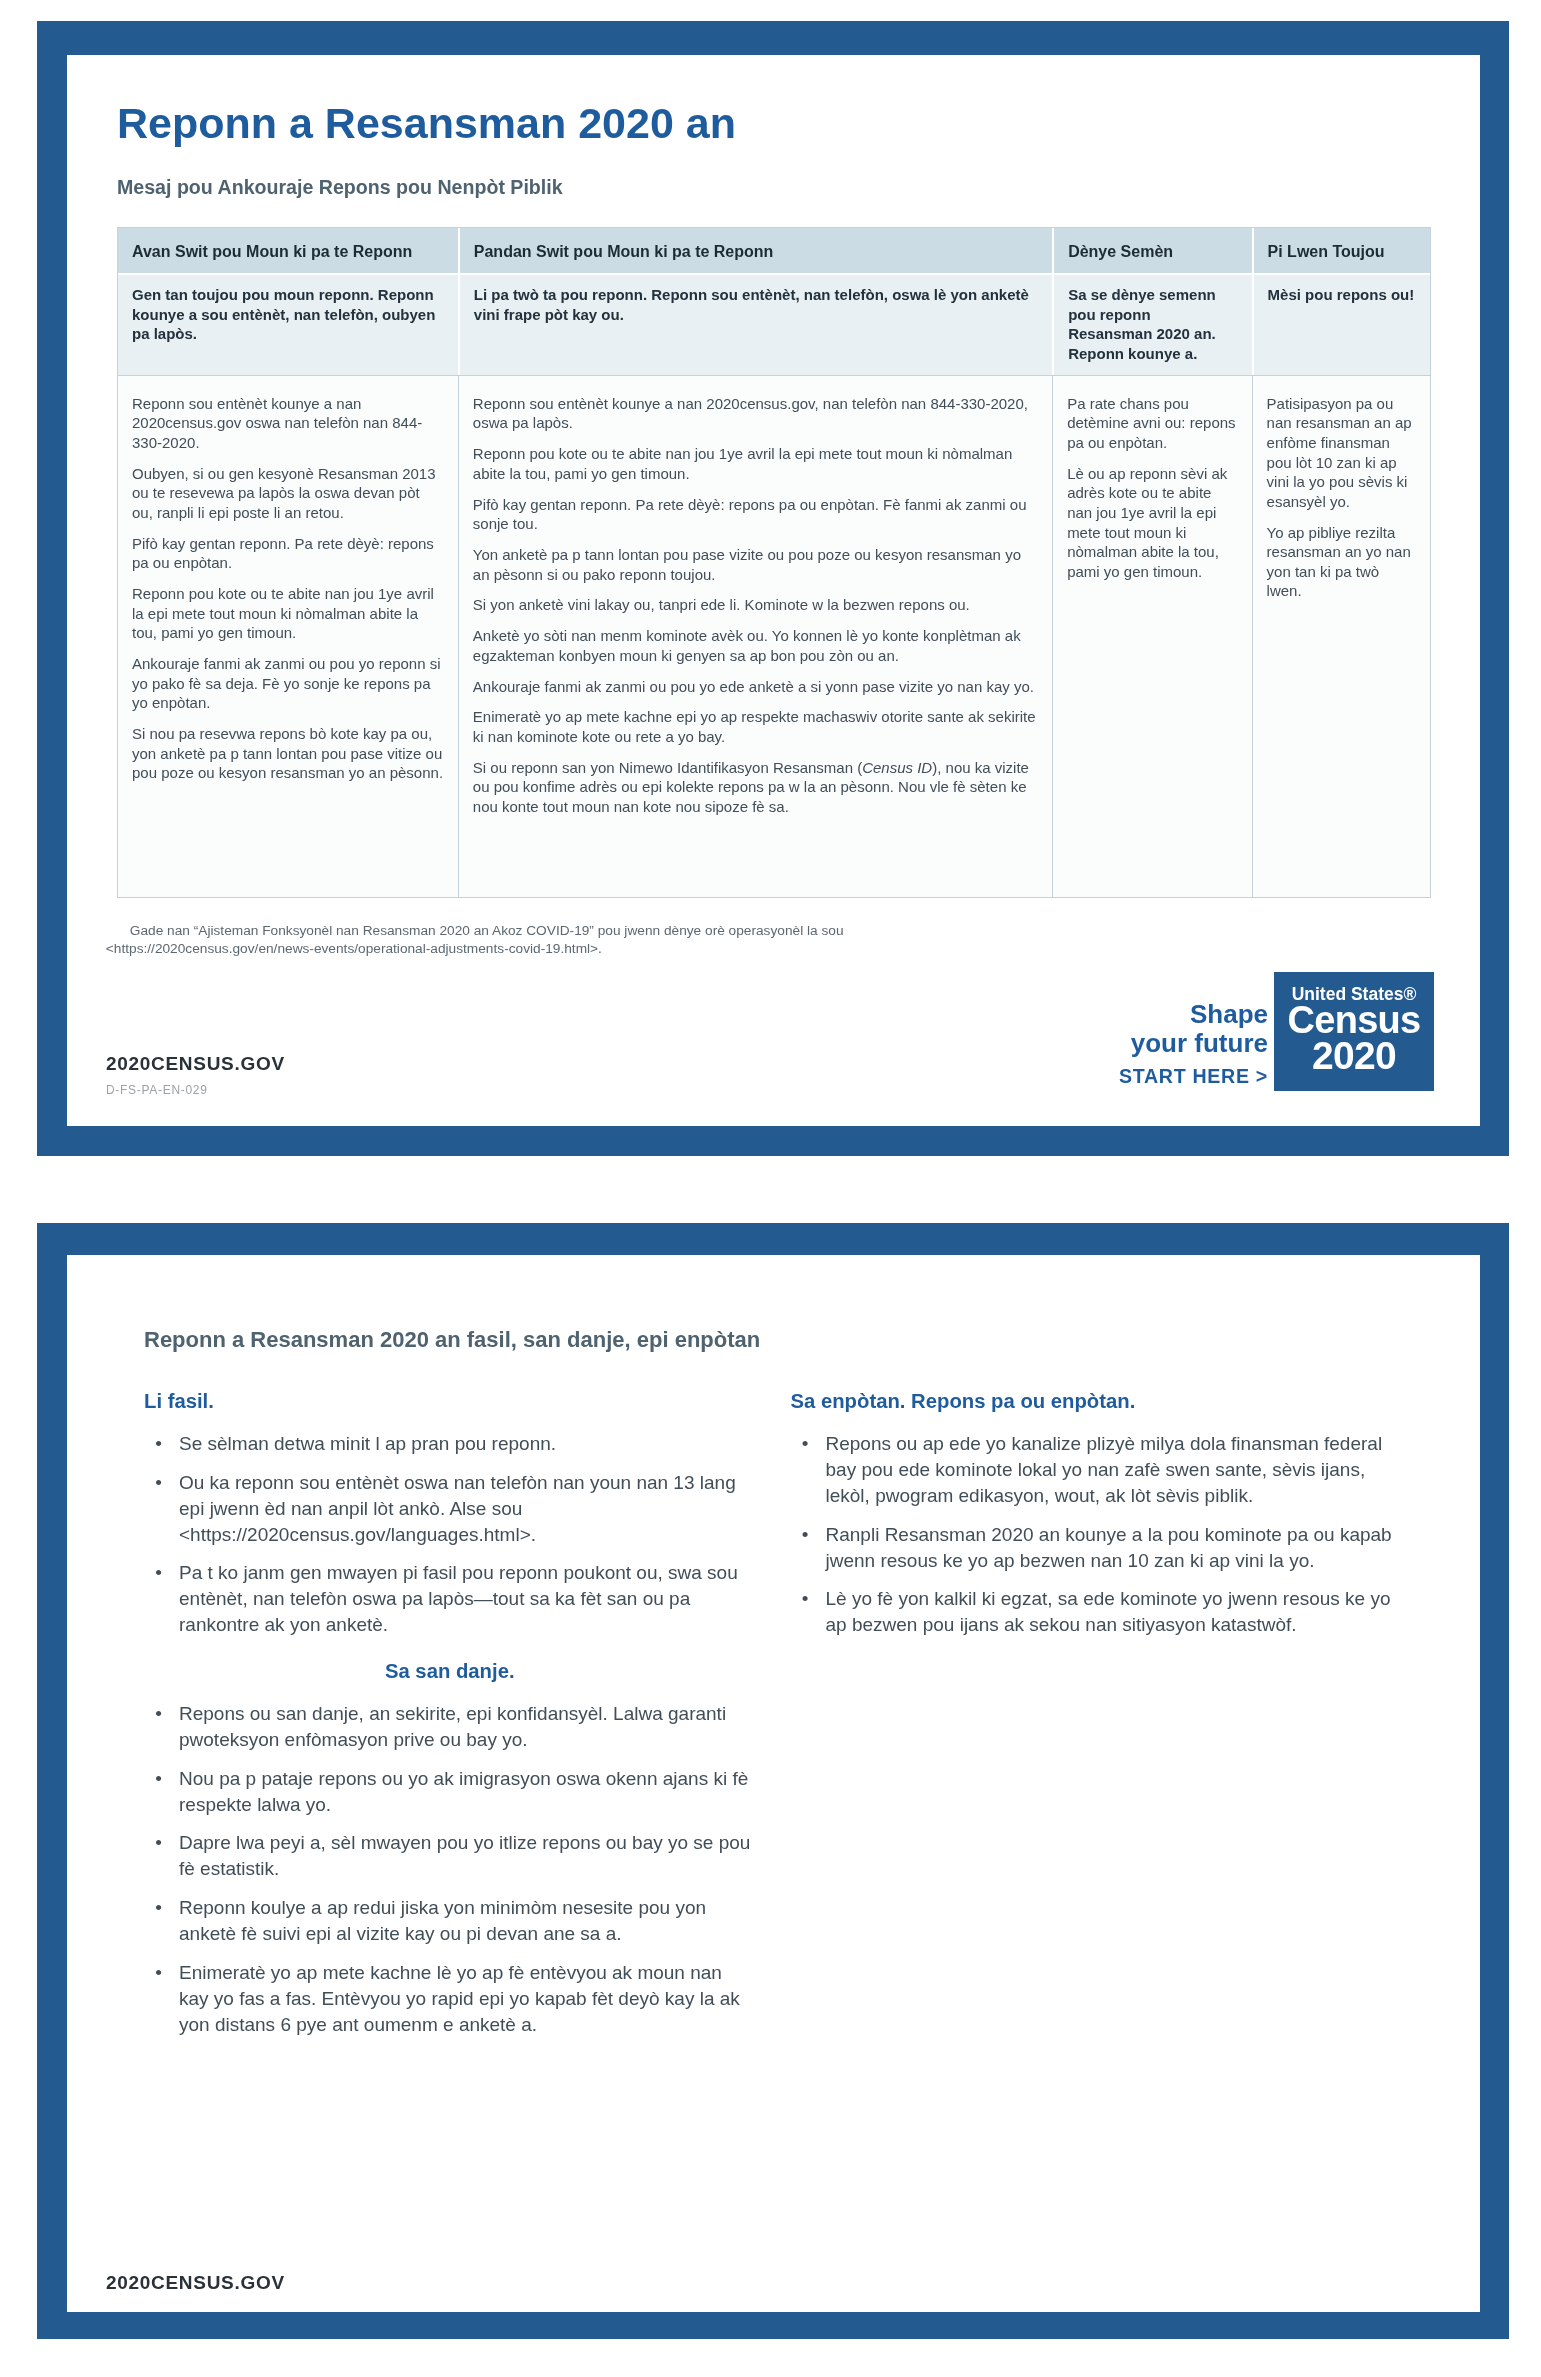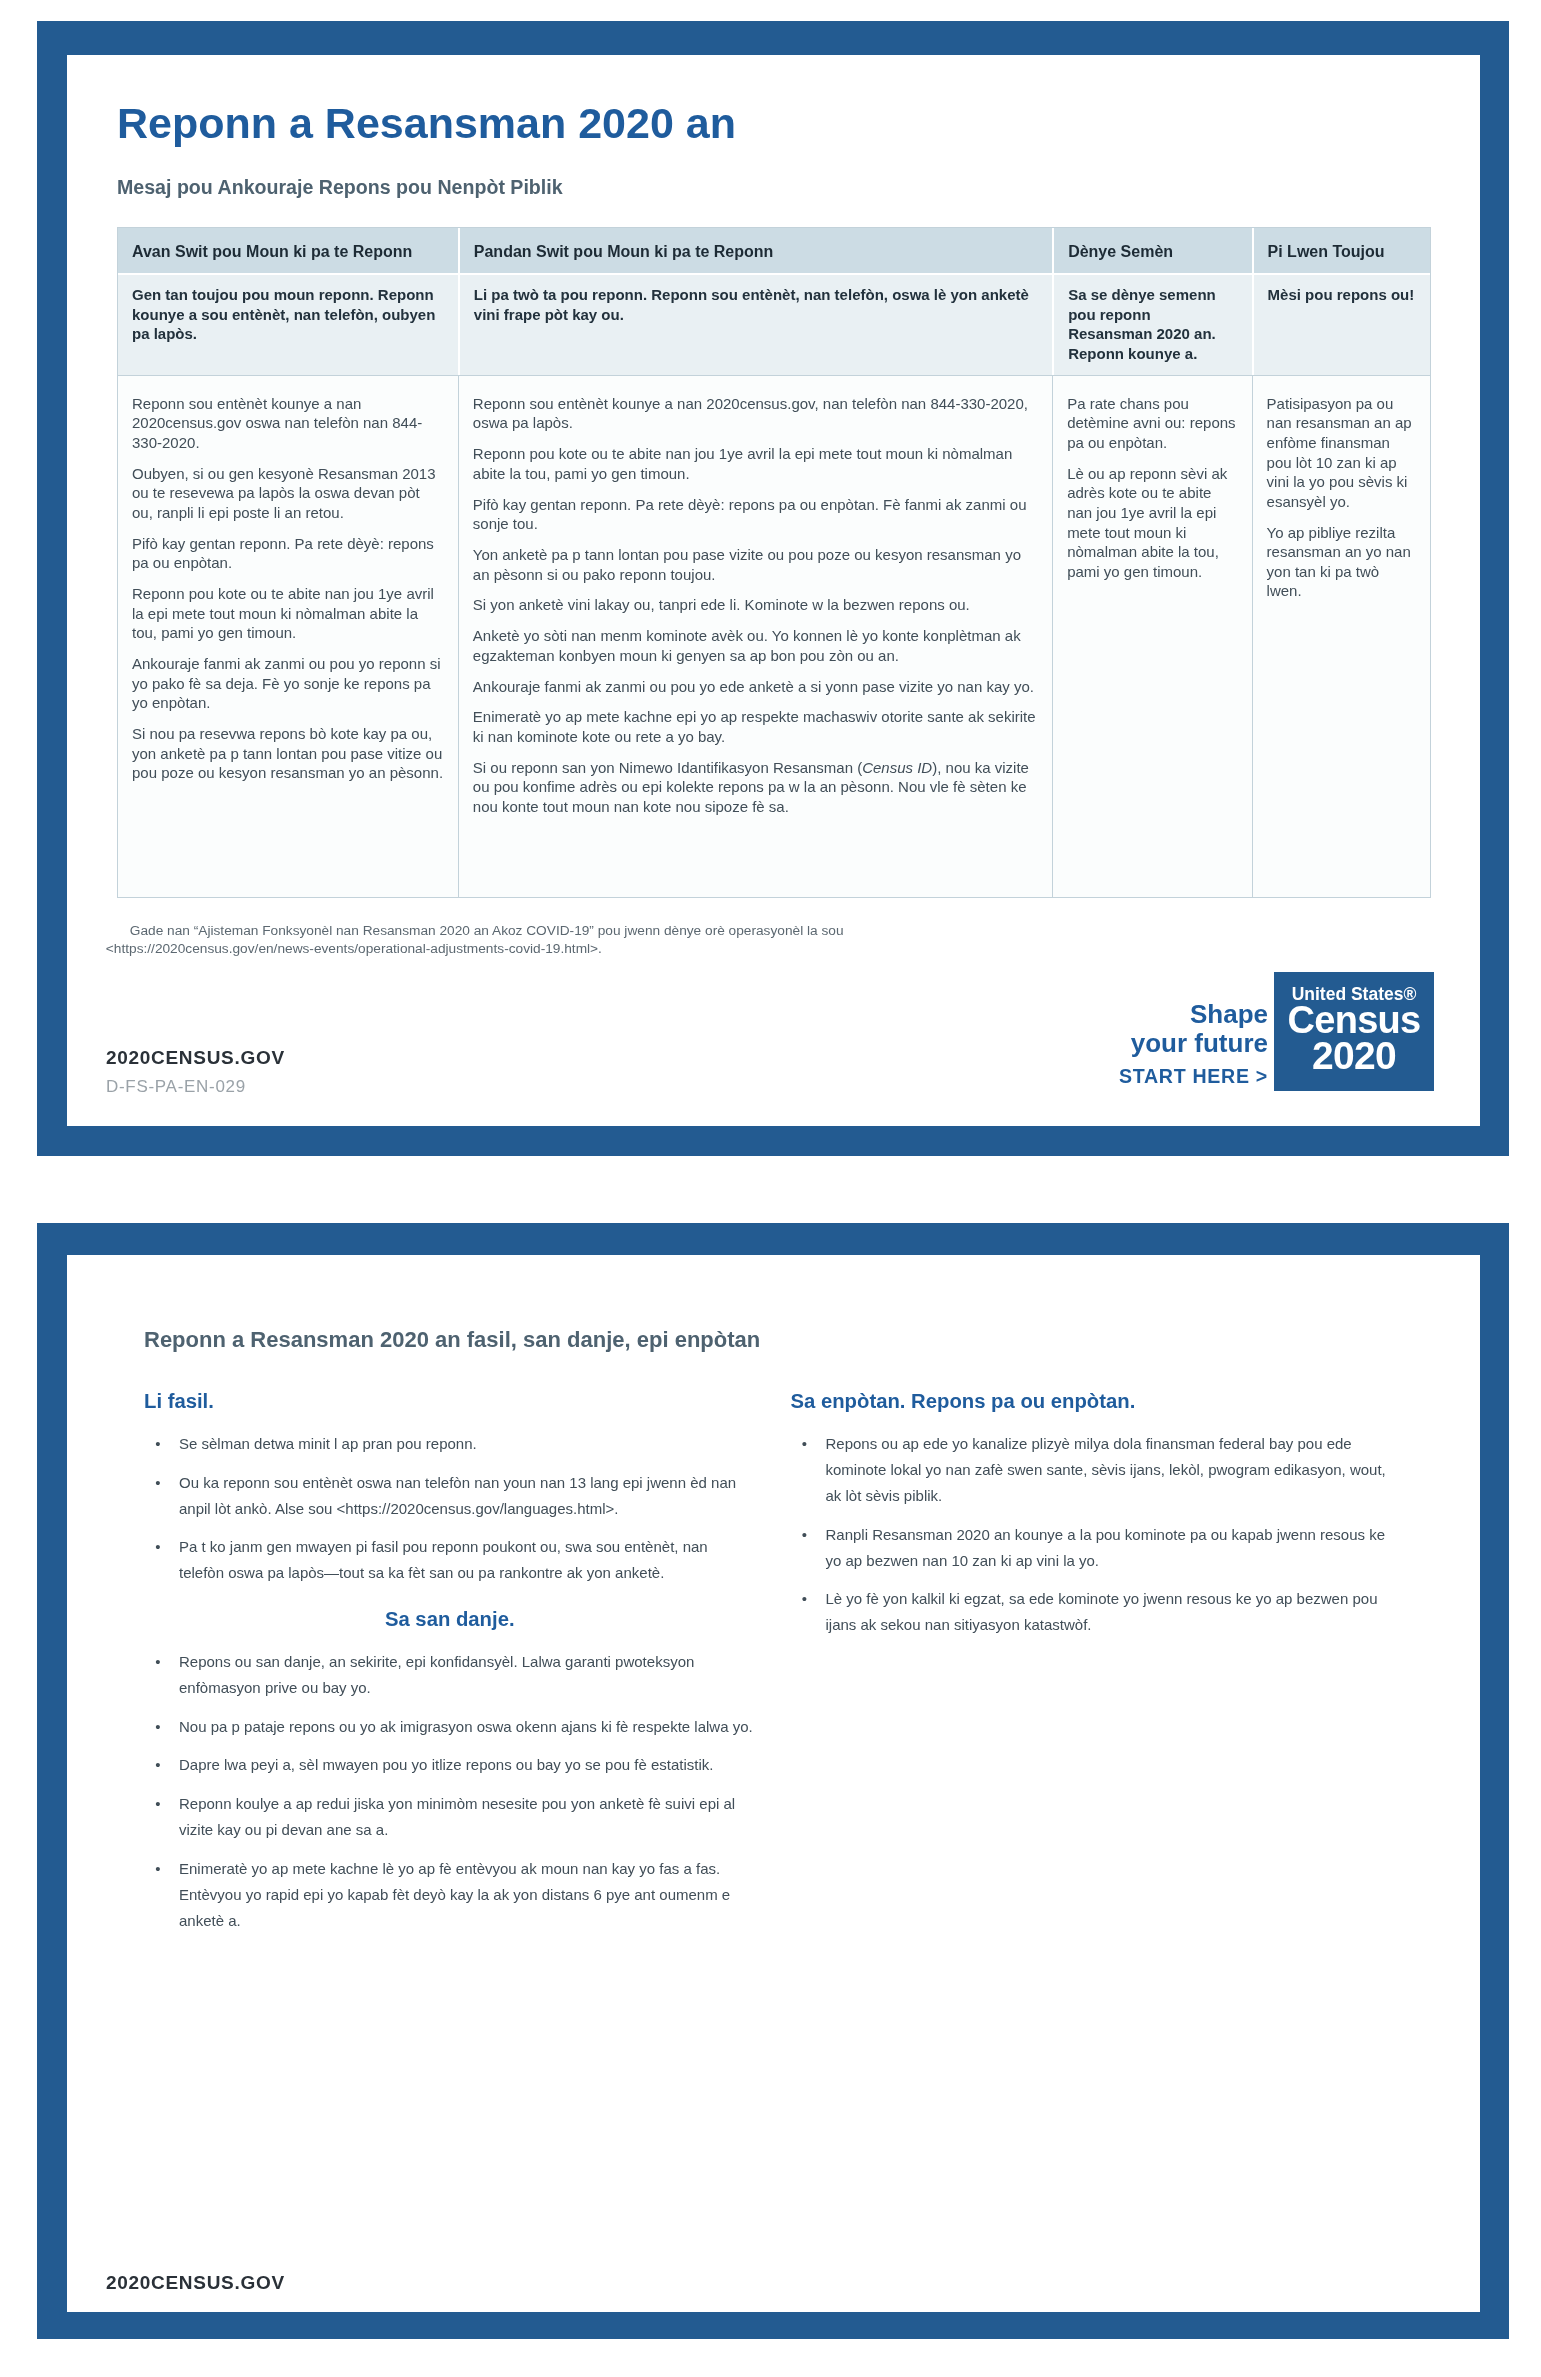--- a/index.html
+++ b/index.html
@@ -30,38 +30,38 @@
   .tsub .cell{padding:9.8px 14px 11.2px;font-weight:bold;font-size:15px;line-height:19.6px;color:#22313c;}
   .tbodyrow .cell{padding:18px 14px 9.8px;min-height:521px;}
   .tbodyrow p{margin:0 0 11.2px;font-size:15px;line-height:19.6px;color:#414e58;}
   .italic{font-style:italic;}
 
   .footnote{margin:24px 0 0 -11.2px;max-width:876px;text-indent:24px;
     font-size:13.7px;line-height:18px;color:#5c6871;white-space:pre-line;}
 
   .footer-left{position:absolute;left:39px;bottom:29px;}
   .f-site{font-size:19px;font-weight:bold;letter-spacing:0.7px;color:#2a3138;}
-  .f-code{margin-top:8.4px;font-size:17px;color:#9aa2a8;letter-spacing:0.7px;}
+  .f-code{margin-top:8.4px;font-size:12px;color:#9aa2a8;letter-spacing:0.7px;}
   .tagline{position:absolute;right:212px;bottom:38px;text-align:right;}
   .tag-line{font-size:26px;line-height:29px;font-weight:bold;color:#1f5c9d;}
   .tag-cta{margin-top:7px;font-size:19.6px;font-weight:bold;color:#1f5c9d;letter-spacing:0.7px;}
   .logo{position:absolute;right:46px;bottom:35px;width:160px;height:119px;background:#235b91;
     color:#ffffff;text-align:center;box-sizing:border-box;padding-top:12.6px;}
   .logo-us{font-size:17.5px;font-weight:bold;line-height:18px;}
   .logo-census{font-size:38px;font-weight:bold;line-height:35px;letter-spacing:-0.7px;}
   .logo-year{font-size:39px;font-weight:bold;line-height:36px;letter-spacing:-0.7px;}
 
   .p2-heading{margin:0;font-size:22px;line-height:27px;font-weight:bold;color:#4e6270;}
   .cols{display:flex;gap:35px;margin-top:36px;}
   .col{width:50%;}
   .sec-title{margin:0 0 18px 0;font-size:20.3px;line-height:24px;font-weight:bold;color:#1f5c9d;}
   .sec-title.later{margin-top:21px;text-align:center;}
   ul.bullets{list-style:none;margin:0;padding:0;}
   ul.bullets li{position:relative;padding-left:35px;margin-bottom:12.6px;
-    font-size:15px;line-height:26px;color:#414e58;}
+    font-size:19px;line-height:26px;color:#414e58;}
   ul.bullets li::before{content:"•";position:absolute;left:11.2px;top:0;}
   .p2-footer{position:absolute;left:39px;bottom:18px;font-size:19px;font-weight:bold;
     letter-spacing:0.7px;color:#2a3138;}
 </style>
 </head>
 <body>
 
 <div class="canvas">
 
   <section class="sheet sheet1">

